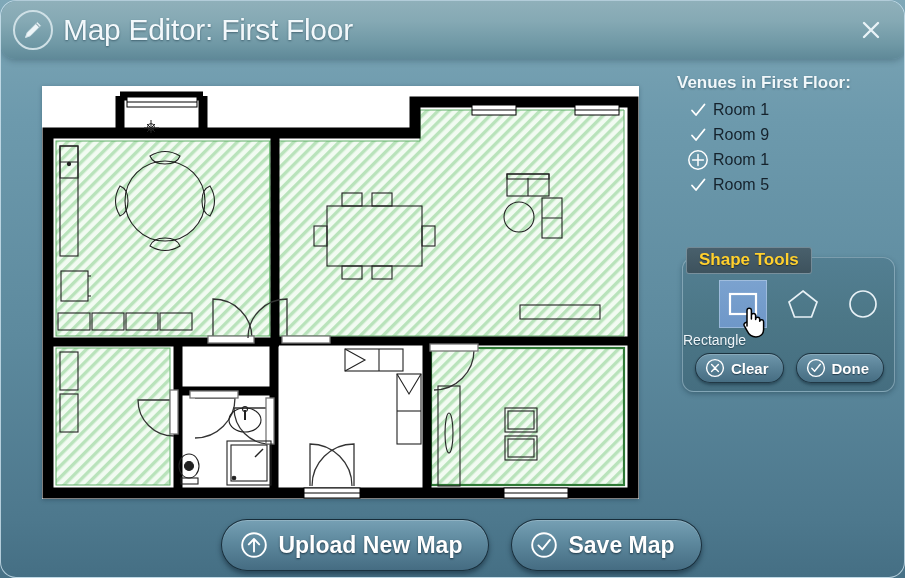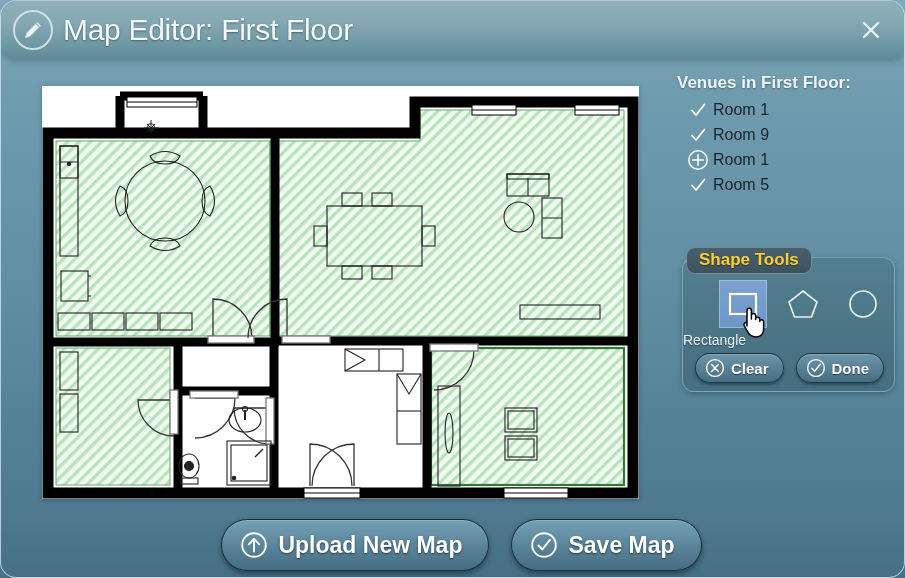--- a/index.html
+++ b/index.html
@@ -72,21 +72,21 @@
   
   #shape-tools {
     position: absolute; left: 681px; top: 256px; width: 213px; height: 135px;
     border-radius: 12px;
     border: 1px solid rgba(190,215,228,.45);
     background: linear-gradient(180deg, #537f92 0%, #4c7787 45%, #456e80 100%);
     box-shadow: 0 2px 5px rgba(15,40,55,.35);
   }
   #shape-tools-title {
     position: absolute; left: 685px; top: 246px;
-    padding: 2px 12px 3px 12px; border-radius: 9px;
+    padding: 2px 12px 3px 12px; border-radius: 3px;
     background: linear-gradient(180deg, #49606c 0%, #3d525d 100%);
     border: 1px solid rgba(180,205,218,.45);
     color: #ffd02e; font-size: 17px; font-weight: bold;
     text-shadow: 0 1px 1px rgba(0,0,0,.45);
     white-space: nowrap;
   }
   #shape-row { position: absolute; left: 0; top: 22px; width: 213px; height: 48px; display: flex; }
   .shape-btn {
     width: 48px; height: 48px; border: none; background: transparent;
     display: flex; align-items: center; justify-content: center; cursor: pointer;

